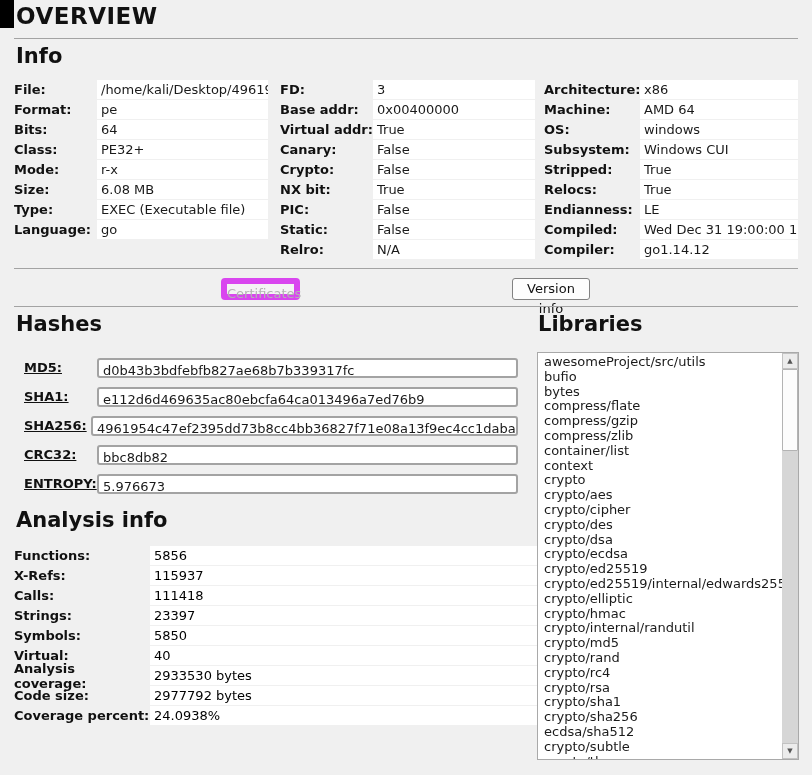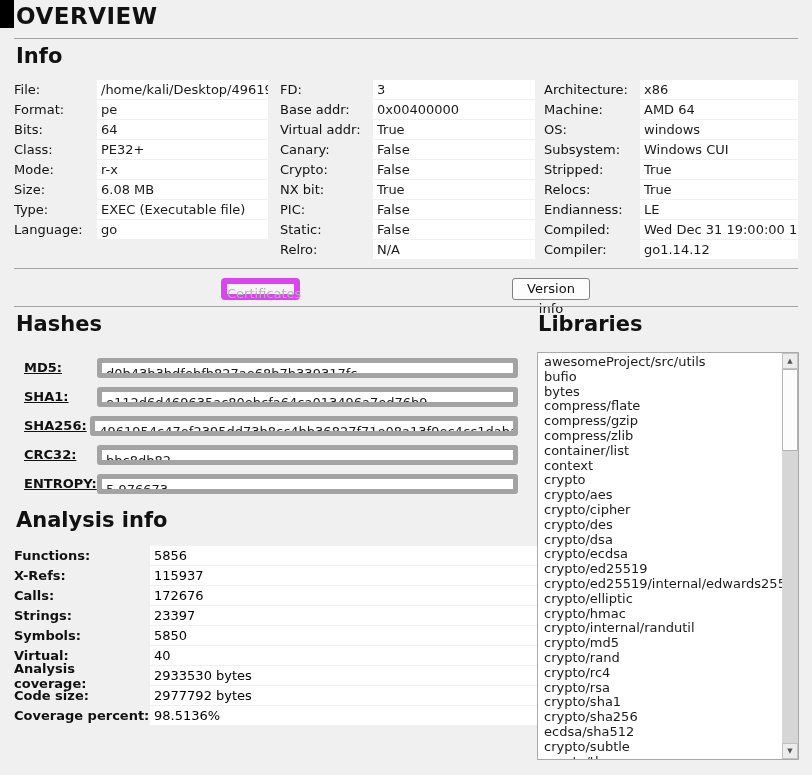--- a/index.html
+++ b/index.html
@@ -17,21 +17,21 @@
   #rule1{top:38px;}
   #rule2{top:268px;}
   #rule3{top:306px;}
   #info-heading{position:absolute;left:16px;top:44px;}
   
   .info-col{position:absolute;top:80px;}
   #info-col1{left:14px;width:254px;}
   #info-col2{left:280px;width:255px;}
   #info-col3{left:544px;width:254px;}
   .info-row{display:flex;align-items:center;height:19px;margin-bottom:1px;}
-  .info-row .lbl{font-size:13px;font-weight:normal;flex:0 0 auto;}
+  .info-row .lbl{font-size:13px;font-weight:bold;flex:0 0 auto;}
   #info-col1 .lbl{width:83px;}
   #info-col2 .lbl{width:93px;}
   #info-col3 .lbl{width:96px;}
   .info-row .val{
     flex:1 1 auto;background:#fff;height:19px;line-height:19px;
     font-size:13px;color:#1a1a1a;padding:0 4px;overflow:hidden;white-space:nowrap;
     border:0;
   }
   
   .btn{
@@ -43,21 +43,21 @@
   }
   #btn-version-info{
     left:512px;width:78px;background:#fdfdfd;border:1px solid #828282;color:#111;border-radius:3px;
   }
   
   #hashes-heading{position:absolute;left:16px;top:312px;}
   #hash-rows{position:absolute;left:14px;top:356px;width:504px;}
   .hash-row{display:flex;align-items:center;height:23px;margin-bottom:6px;}
   .hash-row .lbl{width:83px;padding-left:10px;box-sizing:border-box;font-size:13px;font-weight:bold;text-decoration:underline;}
   .hash-row .val{
-    flex:1 1 auto;background:#fff;border:5px solid #a3a3a3;border-radius:3px;
+    flex:1 1 auto;background:#fff;border:2px solid #a3a3a3;border-radius:3px;
     height:20px;line-height:21px;font-size:13px;color:#1a1a1a;padding:0 4px;
     overflow:hidden;white-space:nowrap;box-sizing:border-box;
   }
   
   #analysis-heading{position:absolute;left:16px;top:508px;}
   #analysis-rows{position:absolute;left:14px;top:546px;width:523px;}
   .an-row{display:flex;align-items:center;height:19px;margin-bottom:1px;}
   .an-row .lbl{width:136px;font-size:13px;font-weight:bold;}
   .an-row .val{
     flex:1 1 auto;background:#fff;height:19px;line-height:19px;font-size:13px;
@@ -283,21 +283,21 @@
       <div class="val">5856</div>
     </div>
 
     <div class="an-row">
       <span class="lbl">X-Refs:</span>
       <div class="val">115937</div>
     </div>
 
     <div class="an-row">
       <span class="lbl">Calls:</span>
-      <div class="val">172676</div>
+      <div class="val">111418</div>
     </div>
 
     <div class="an-row">
       <span class="lbl">Strings:</span>
       <div class="val">23397</div>
     </div>
 
     <div class="an-row">
       <span class="lbl">Symbols:</span>
       <div class="val">5850</div>
@@ -313,21 +313,21 @@
       <div class="val">2933530 bytes</div>
     </div>
 
     <div class="an-row">
       <span class="lbl">Code size:</span>
       <div class="val">2977792 bytes</div>
     </div>
 
     <div class="an-row">
       <span class="lbl">Coverage percent:</span>
-      <div class="val">98.5136%</div>
+      <div class="val">24.0938%</div>
     </div>
   </div>
 
 <div class="h2" id="libraries-heading">Libraries</div>
 
 <div id="libraries-box">
   <ul id="libraries-list">
 
       <li>awesomeProject/src/utils</li>
 

